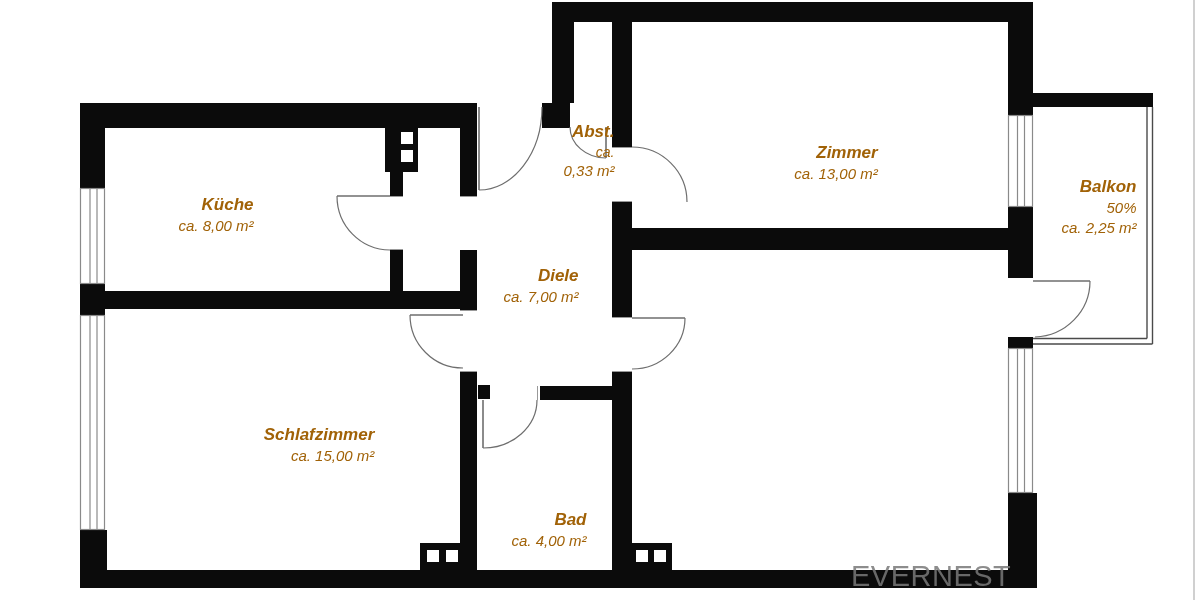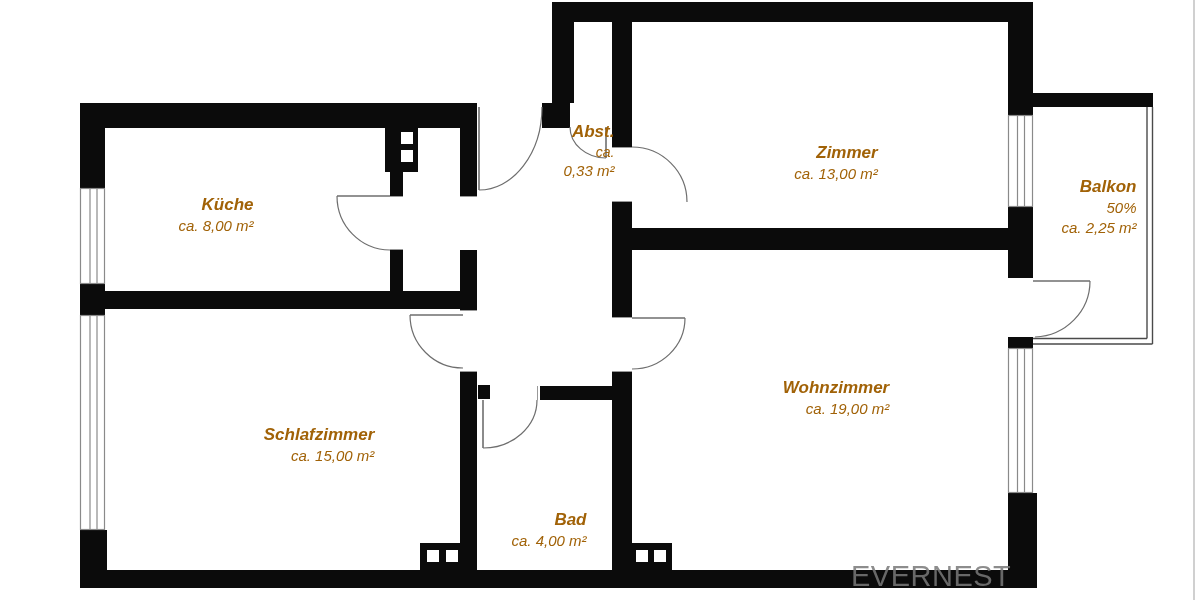--- a/index.html
+++ b/index.html
@@ -163,31 +163,31 @@
     <div class="room-name">Zimmer</div>
     <div class="room-sub">ca. 13,00 m²</div>
   </div>
 
   <div class="room-label" style="left:1099px;top:207px;">
     <div class="room-name">Balkon</div>
     <div class="room-sub">50%</div>
     <div class="room-sub">ca. 2,25 m²</div>
   </div>
 
+  <div class="room-label" style="left:541px;top:286px;">
+    <div class="room-name">Diele</div>
+    <div class="room-sub">ca. 7,00 m²</div>
+  </div>
 
   <div class="room-label" style="left:291px;top:445px;margin-left:28px;">
     <div class="room-name">Schlafzimmer</div>
     <div class="room-sub">ca. 15,00 m²</div>
   </div>
 
   <div class="room-label" style="left:549px;top:490px;margin-top:40px;">
     <div class="room-name">Bad</div>
     <div class="room-sub">ca. 4,00 m²</div>
   </div>
 
-  <div class="room-label" style="left:836px;top:398px;">
-    <div class="room-name">Wohnzimmer</div>
-    <div class="room-sub">ca. 19,00 m²</div>
-  </div>
 
   <div class="watermark">EVERNEST</div>
 
 </div>
 
 </body></html>

